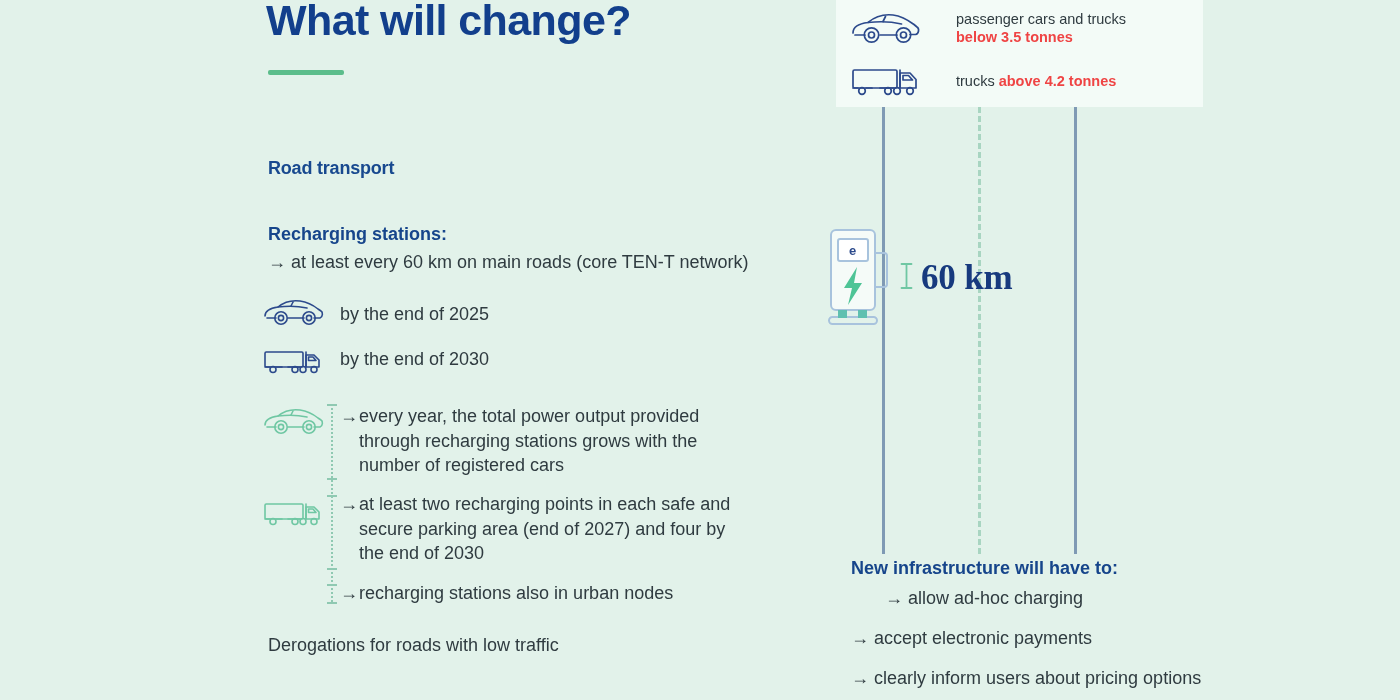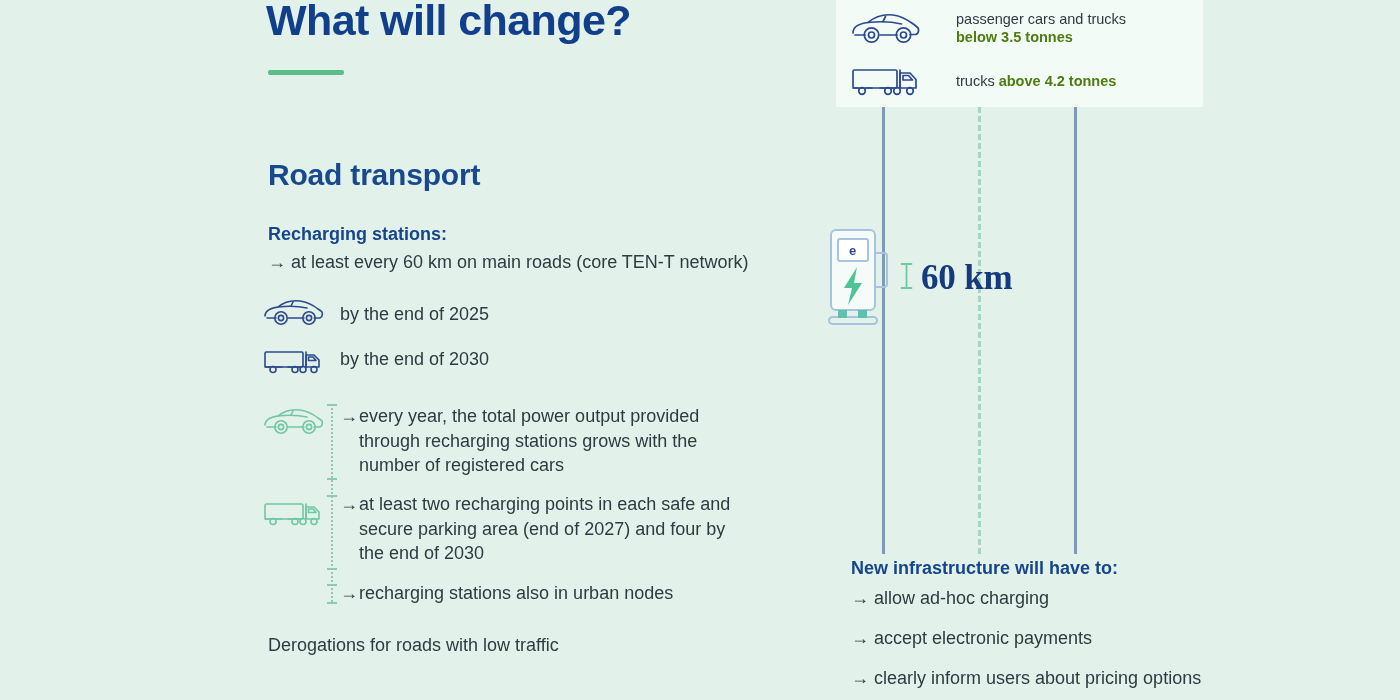--- a/index.html
+++ b/index.html
@@ -36,21 +36,21 @@
     top: 70px;
     width: 76px;
     height: 5px;
     background: #5bbd8b;
     border-radius: 2px;
   }
   .section-heading {
     position: absolute;
     left: 268px;
     top: 158px;
-    font-size: 30px;
+    font-size: 18px;
     font-weight: bold;
     color: #18498f;
     letter-spacing: -0.2px;
   }
   .subheading {
     position: absolute;
     left: 268px;
     top: 224px;
     font-size: 18px;
     font-weight: bold;
@@ -147,21 +147,21 @@
   }
   .legend-row-1 { left: 14px; top: 22px; }
   .legend-row-2 { left: 14px; top: 76px; }
   .legend-icon { width: 72px; margin-right: 22px; display: flex; align-items: center; }
   .legend-text {
     font-size: 14.5px;
     color: #2f3b40;
     line-height: 18px;
     margin-left: 12px;
   }
-  .legend-text b { font-weight: bold; color: #4d7c0f; text-align: center; }
+  .legend-text b { font-weight: bold; color: #ef4444; text-align: center; }
 
   .vline {
     position: absolute;
     width: 3px;
     background: #7f9ab4;
   }
   .vline-left { left: 882px; top: 107px; height: 447px; }
   .vline-right { left: 1074px; top: 107px; height: 447px; }
   .vline-dashed {
     position: absolute;
@@ -198,21 +198,21 @@
     font-weight: bold;
     color: #16458b;
   }
   .infra-item {
     position: absolute;
     left: 851px;
     font-size: 18px;
     color: #2f3b40;
     white-space: nowrap;
   }
-  .infra-1 { top: 588px; }
+  .infra-1 { top: 588px; margin-left: 34px; }
   .infra-2 { top: 628px; }
   .infra-3 { top: 668px; }
 </style>
 </head>
 <body>
 
 <div class="root">
 
   <div class="title">What will change?</div>
   <div class="title-rule"></div>

